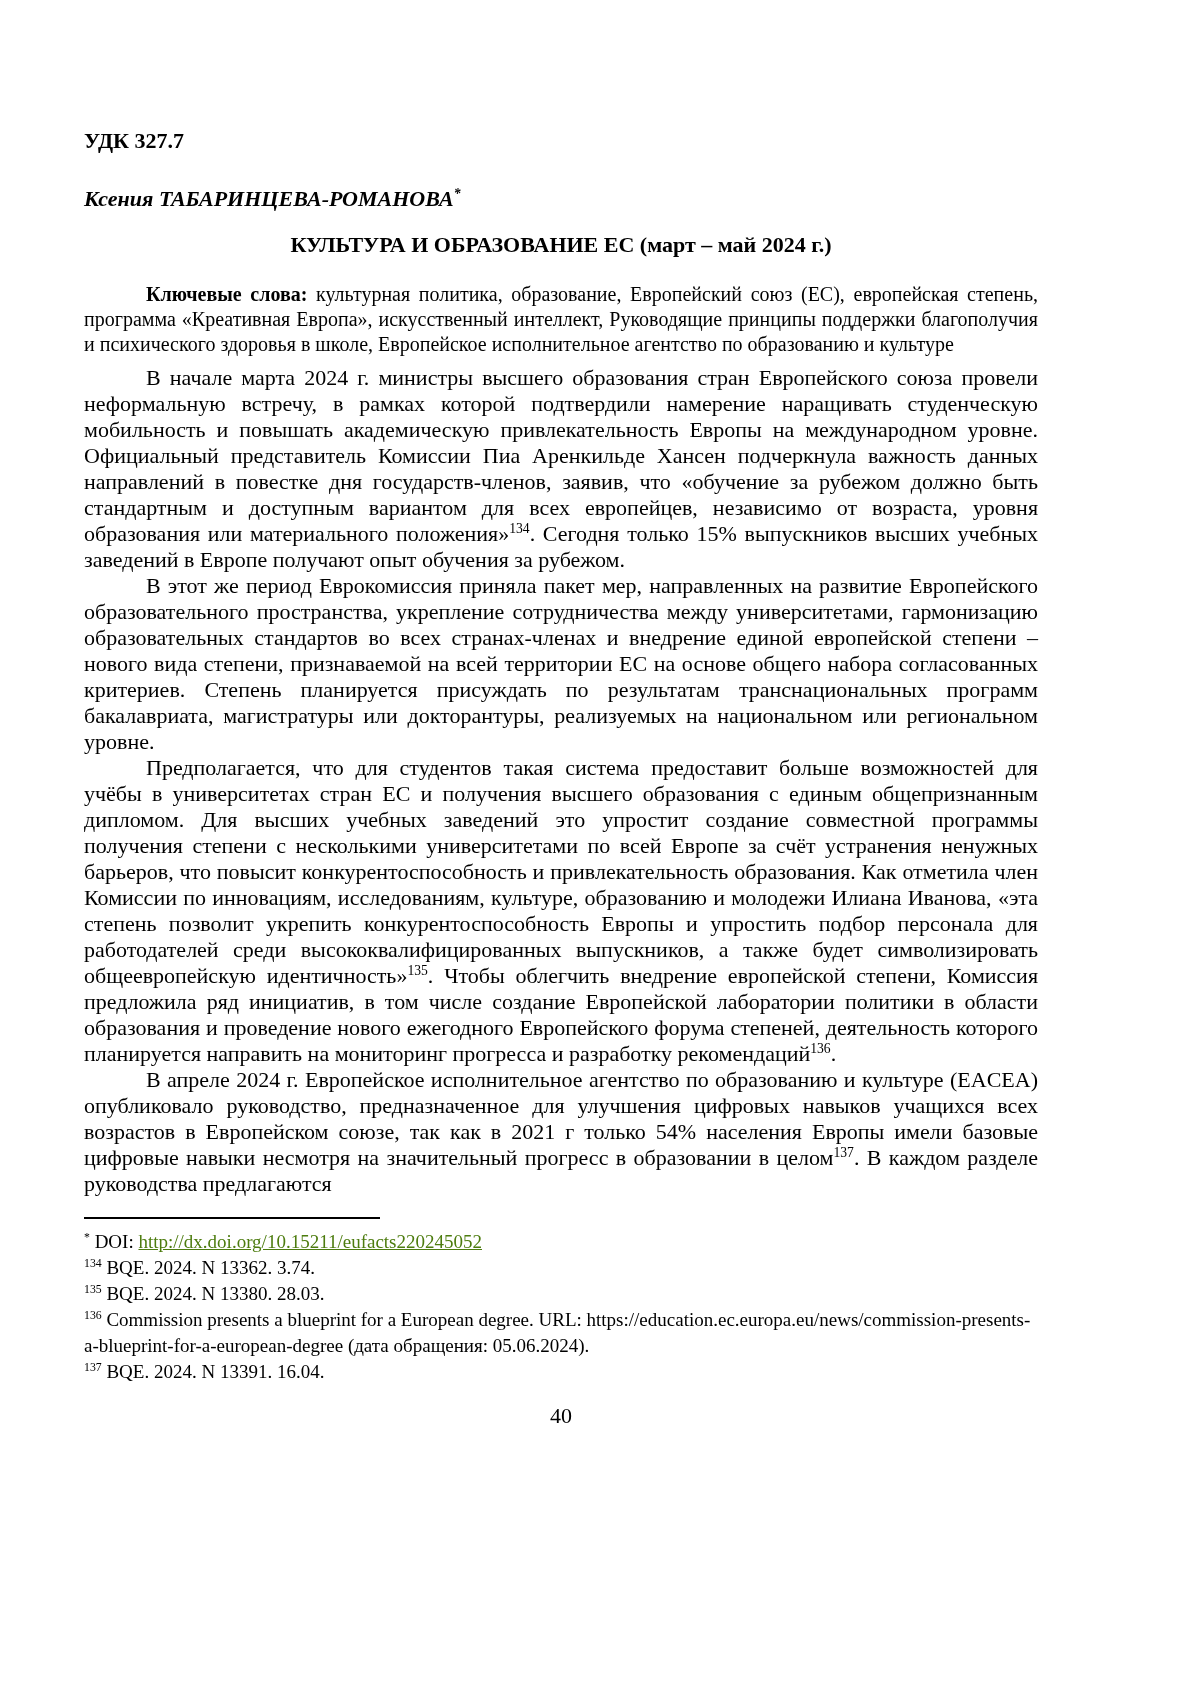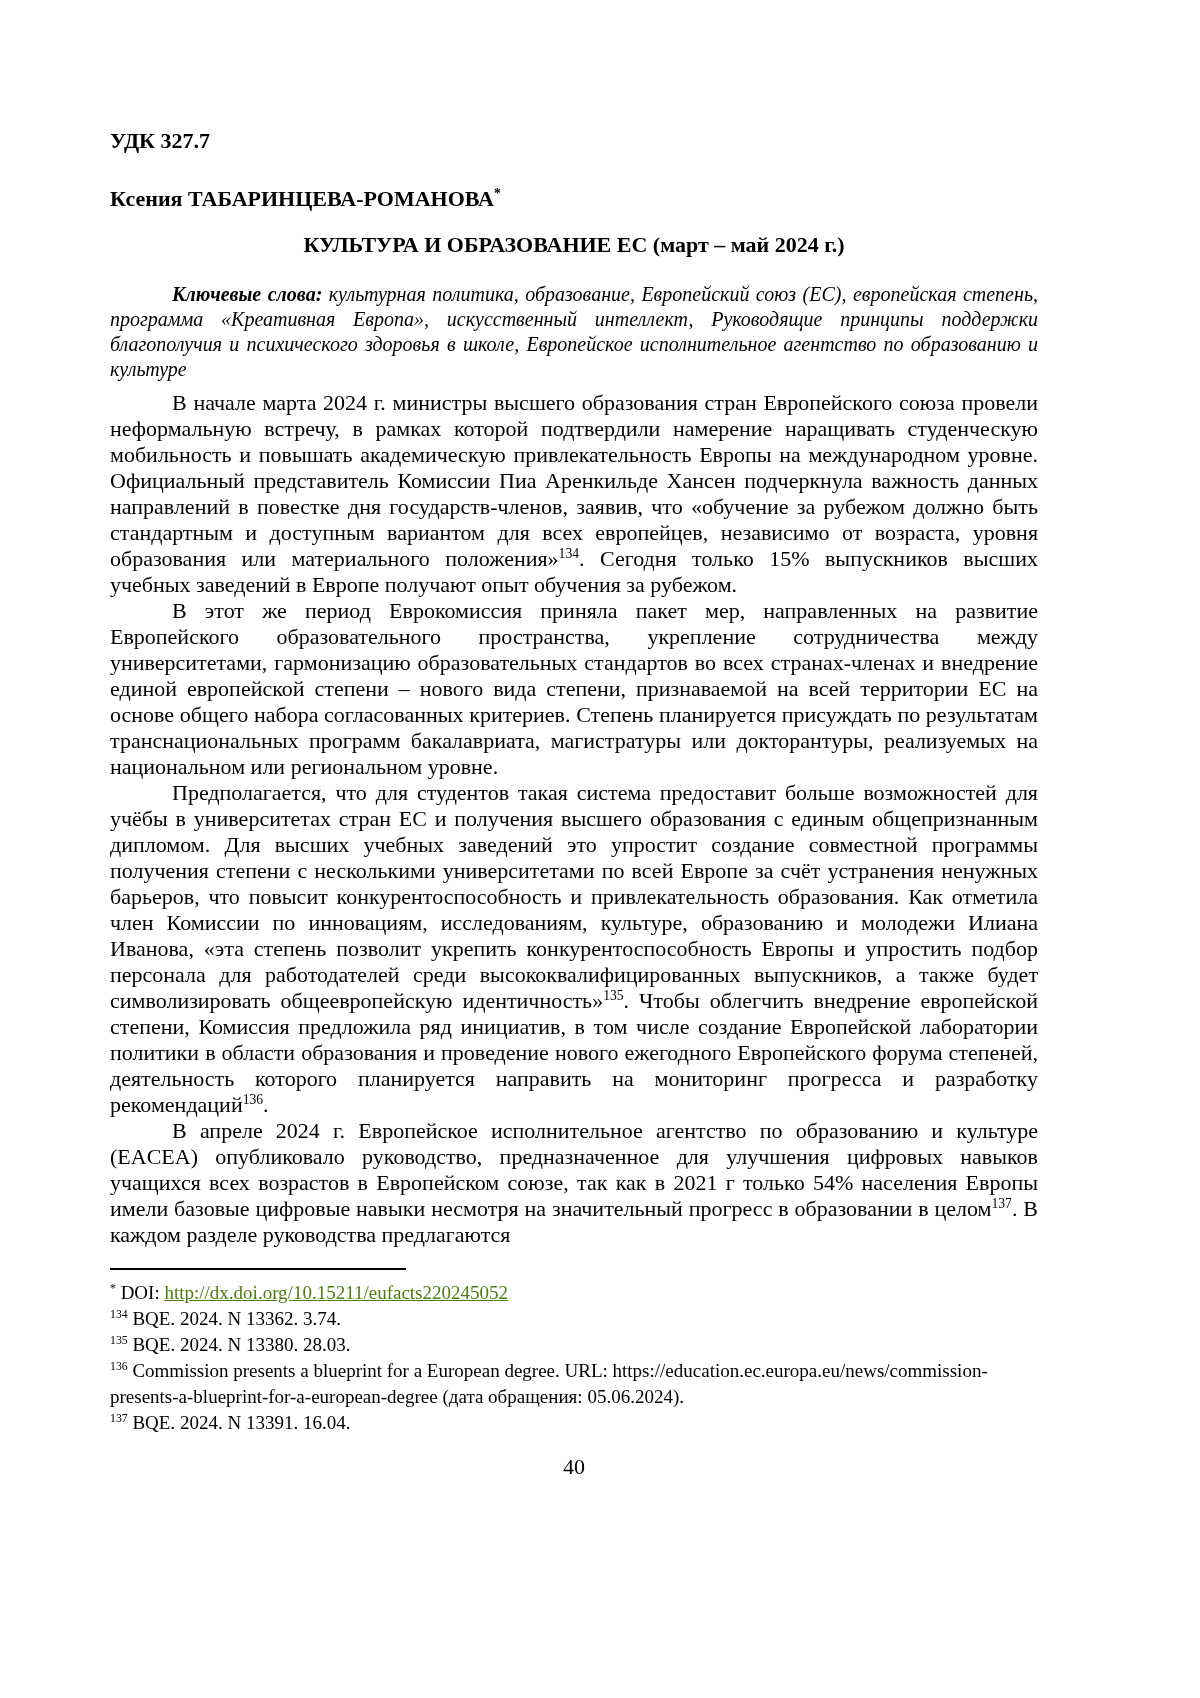--- a/index.html
+++ b/index.html
@@ -4,38 +4,38 @@
 <style>
   * { margin: 0; padding: 0; box-sizing: border-box; }
   html, body { background: #ffffff; }
   .page {
     width: 1200px;
     min-height: 1698px;
     background: #ffffff;
     color: #000000;
     font-family: "Liberation Serif", "DejaVu Serif", serif;
     font-size: 22px;
-    padding: 128px 162px 40px 110px;
+    padding: 128px 162px 40px 84px;
     position: relative;
   }
   .udc {
     font-weight: bold;
     margin-bottom: 32px;
   }
   .author {
     font-weight: bold;
+    font-style: italic;
     margin-bottom: 20px;
   }
   .title {
     font-weight: bold;
     text-align: center;
     margin-bottom: 24px;
   }
   .keywords {
-    font-style: italic;
     font-size: 20px;
     line-height: 25px;
     text-align: justify;
     text-indent: 62px;
     margin-bottom: 8px;
   }
   .kw-label { font-weight: bold; }
   .body-text p {
     text-align: justify;
     text-indent: 62px;

